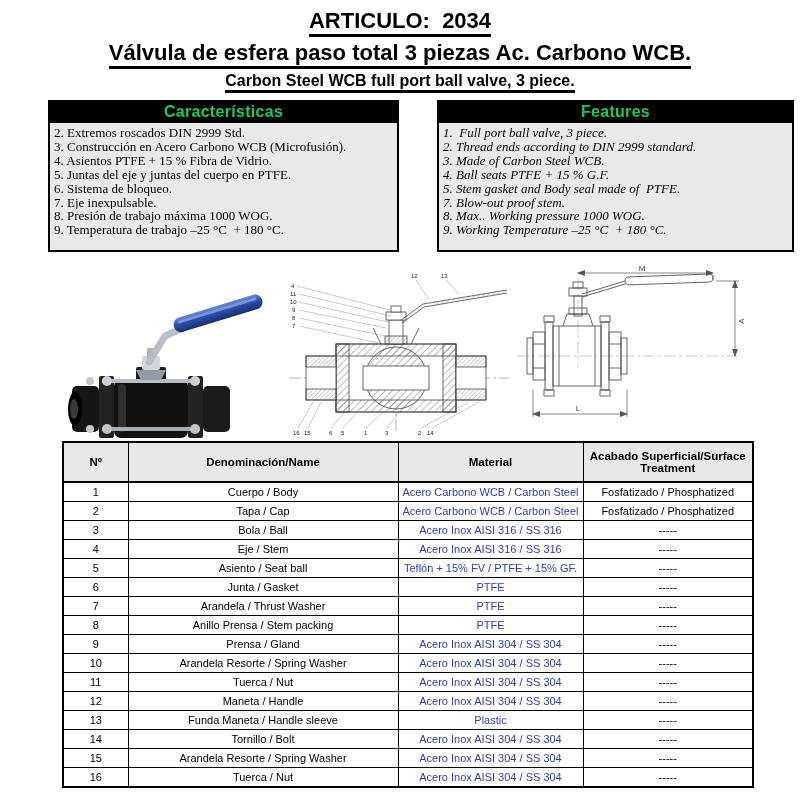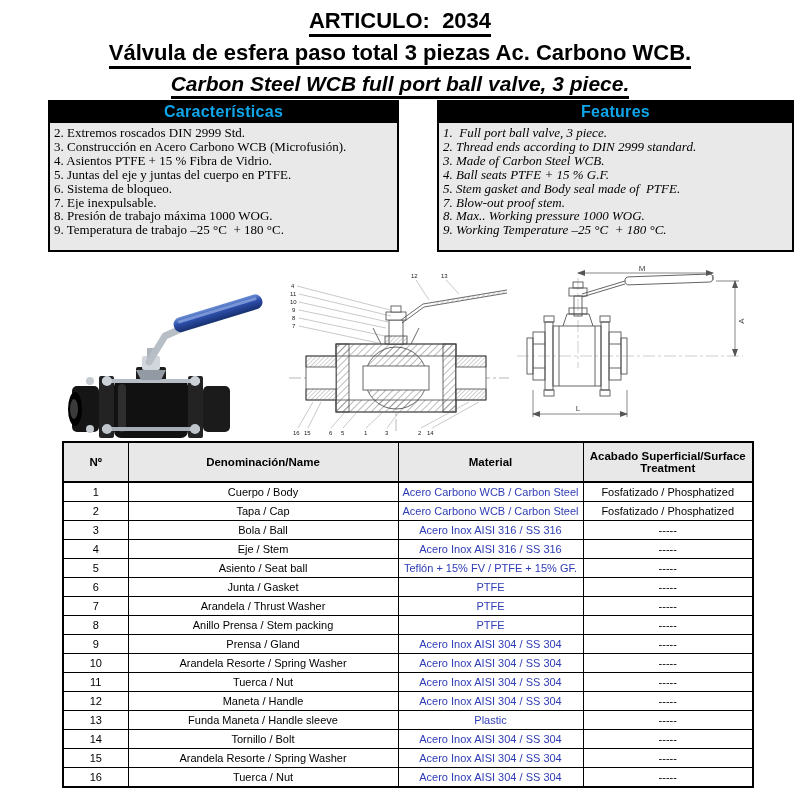--- a/index.html
+++ b/index.html
@@ -5,27 +5,27 @@
   html,body{margin:0;padding:0;background:#fff;}
   .page{position:relative;width:800px;height:800px;background:#fff;overflow:hidden;
         font-family:"Liberation Sans",sans-serif;color:#000;}
 
   
   .title-block{position:absolute;top:8px;left:0;width:800px;text-align:center;}
   .title-line{margin:0 0 3px 0;font-weight:bold;white-space:pre;}
   .title-line span{display:inline-block;border-bottom:3px solid #000;padding-bottom:0;}
   .t1{font-size:22px;}
   .t2{font-size:22px;}
-  .t3{font-size:21px;font-style:italic;}
+  .t3{font-size:16px;}
 
   
   .spec-box{position:absolute;top:100px;border:2px solid #000;background:var(--box-fill,#e9e9e9);}
   .box-caracteristicas{left:48px;width:347px;height:148px;}
   .box-features{left:437px;width:353px;height:148px;}
-  .box-header{background:var(--band-bg,#000);color:#0ea5e9;font-weight:bold;font-size:16px;
+  .box-header{background:var(--band-bg,#000);color:#22c55e;font-weight:bold;font-size:16px;
               text-align:center;padding:1px 0 2px 0;letter-spacing:.3px;}
   .spec-list{margin:3px 2px 0 4px;padding:0;list-style:none;
              font-family:"Liberation Serif",serif;font-size:13px;line-height:13.9px;}
   .spec-list li{white-space:pre;overflow:hidden;}
   .box-features .spec-list li{font-style:italic;}
 
   
   .drawing{position:absolute;}
   .valve-photo{left:52px;top:276px;width:222px;height:164px;}
   .section-drawing{left:283px;top:266px;width:232px;height:172px;}

